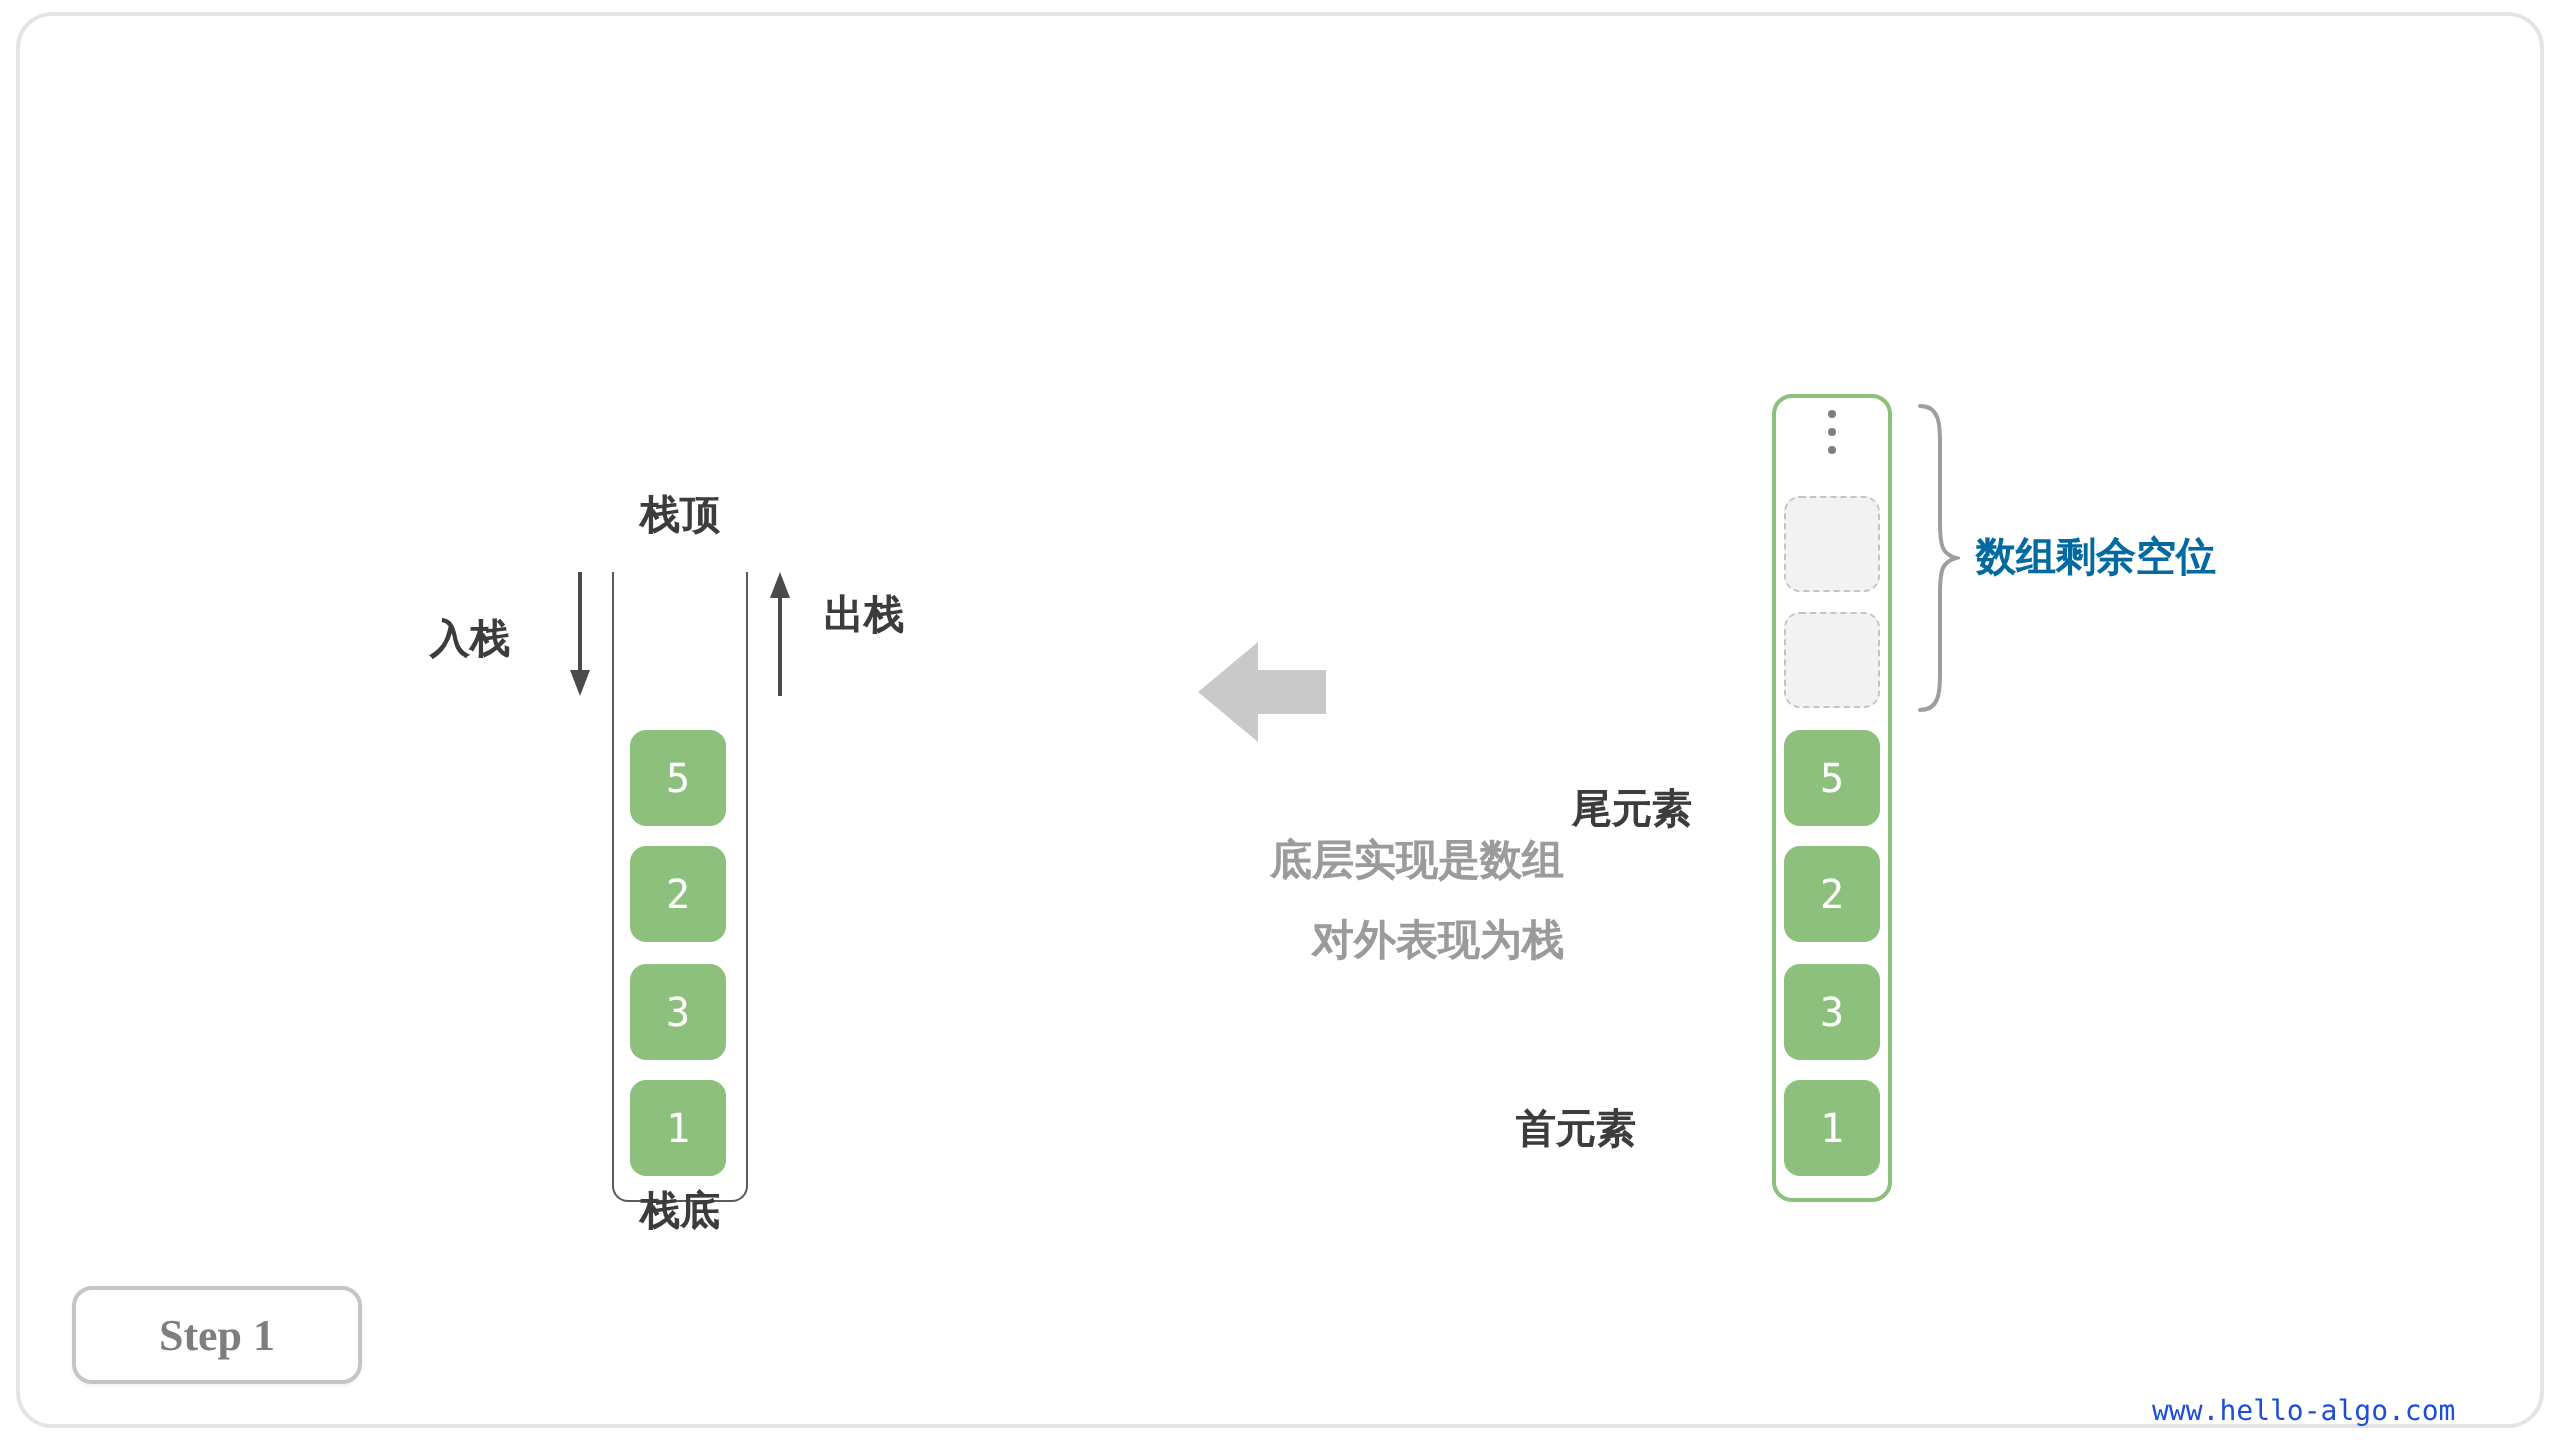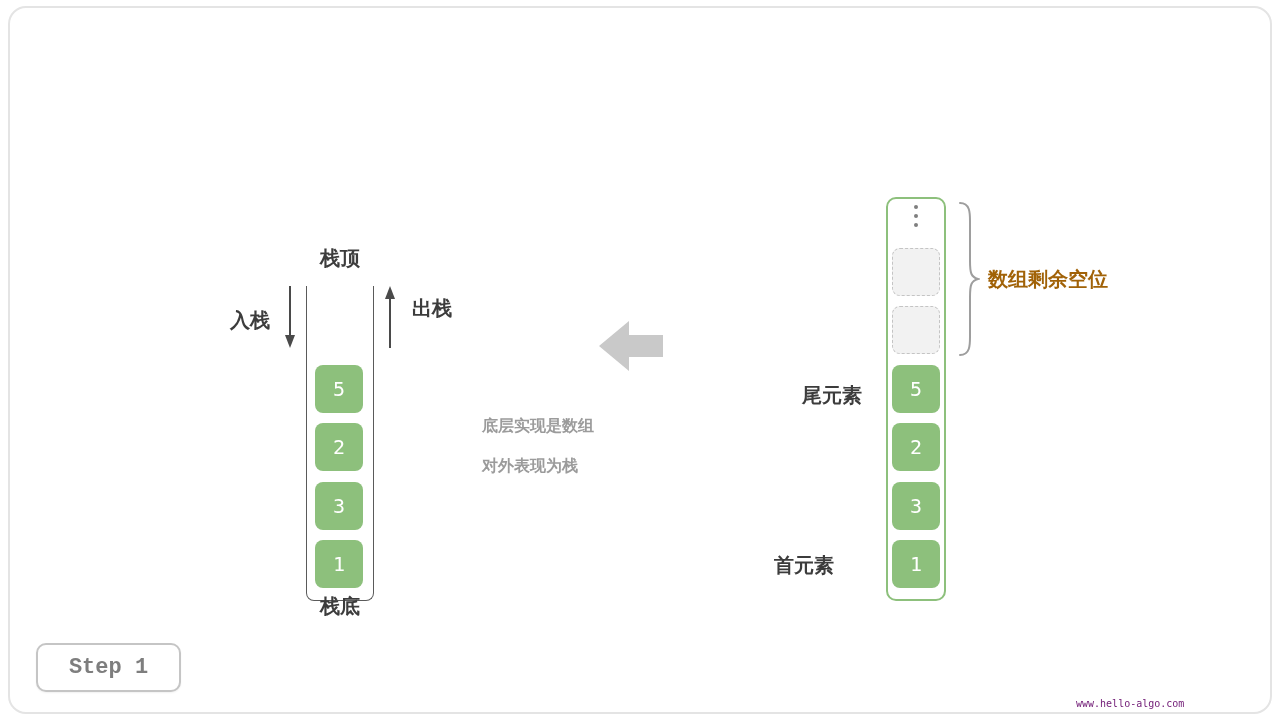--- a/index.html
+++ b/index.html
@@ -10,21 +10,21 @@
   }
   .frame {
     position: absolute; left: 8px; top: 6px; right: 8px; bottom: 6px;
     border: 2px solid var(--frame_border, #E4E4E4);
     border-radius: 18px; background: #ffffff;
   }
   .label {
     position: absolute; font-weight: 700; font-size: 20px;
     color: var(--dark_label, #3C3C3C); line-height: 26px;
   }
-  .label.gray { color: #a16207; }
+  .label.gray { color: #0369a1; }
   .cell {
     position: absolute; width: 48px; height: 48px; border-radius: 8px;
     background: var(--cell_green, #8DC07C); color: #ffffff;
     display: flex; align-items: center; justify-content: center;
     font-family: "DejaVu Sans Mono", monospace; font-size: 20px;
   }
   .empty-cell {
     position: absolute; width: 48px; height: 48px; border-radius: 8px;
     background: #F2F2F2; border: 1.5px dashed #C4C4C4; box-sizing: border-box;
   }
@@ -38,36 +38,36 @@
     border: 2px solid var(--cell_green, #8DC07C);
     border-radius: 10px; background: #ffffff; box-sizing: border-box;
   }
   .dots {
     position: absolute; left: 914px; top: 205px;
     display: flex; flex-direction: column; gap: 5px;
   }
   .dots i { width: 4px; height: 4px; border-radius: 50%; background: #7F7F7F; }
   .svg-abs { position: absolute; }
   .caption-line {
-    position: absolute; left: 482px; width: 300px; text-align: left;
-    font-size: 16px; font-weight: 700; color: var(--gray_text, #9B9B9B);
+    position: absolute; left: 482px; width: 300px; text-align: right;
+    font-size: 21px; font-weight: 700; color: var(--gray_text, #9B9B9B);
   }
   .step {
     position: absolute; left: 36px; top: 643px; width: 145px; height: 49px;
     border: 2px solid #C5C5C5; border-radius: 10px; background: #ffffff;
     box-sizing: border-box; display: flex; align-items: center; justify-content: center;
-    font-family: Liberation Mono, monospace; font-weight: 700; font-size: 22px;
+    font-family: Liberation Serif, serif; font-weight: 700; font-size: 22px;
     color: #7E7E7E; box-shadow: 0 1px 2px rgba(0,0,0,0.06);
   }
   .watermark {
     position: absolute; left: 1076px; top: 698px;
-    font-family: "DejaVu Sans Mono", monospace; font-size: 10px; color: #701a75;
+    font-family: "DejaVu Sans Mono", monospace; font-size: 14px; color: #1d4ed8;
   }
   .ta-c { text-align: center; }
-  .ta-r { text-align: right; }
+  .ta-r { text-align: center; }
 </style>
 </head>
 <body>
 
 <div class="canvas">
   <div class="frame"></div>
 
   <div class="label ta-c" style="left:306px; top:245px; width:68px;">栈顶</div>
 
   <div class="label ta-r" style="left:200px; top:307px; width:70px;">入栈</div>
@@ -125,21 +125,21 @@
   <div class="cell" style="left:892px; top:423px;">
     <span>2</span>
   </div>
   <div class="cell" style="left:892px; top:482px;">
     <span>3</span>
   </div>
   <div class="cell" style="left:892px; top:540px;">
     <span>1</span>
   </div>
 
-  <div class="label ta-r" style="left:770px; top:382px; width:92px;">尾元素</div>
+  <div class="label ta-r" style="left:770px; top:392px; width:92px;">尾元素</div>
   <div class="label ta-r" style="left:742px; top:552px; width:92px;">首元素</div>
 
   <svg class="svg-abs" style="left:956px; top:199px;" width="24" height="160" viewBox="0 0 24 160">
     <path d="M4,4 C14,4 14,14 14,22 L14,62 C14,74 15,78 22,80 C15,82 14,86 14,98 L14,138 C14,146 14,156 4,156" stroke="#9E9E9E" stroke-width="2" fill="none" stroke-linecap="round"></path>
   </svg>
 
   <div class="label gray" style="left:988px; top:266px;">数组剩余空位</div>
 
   <div class="step">
     <span>Step 1</span>

